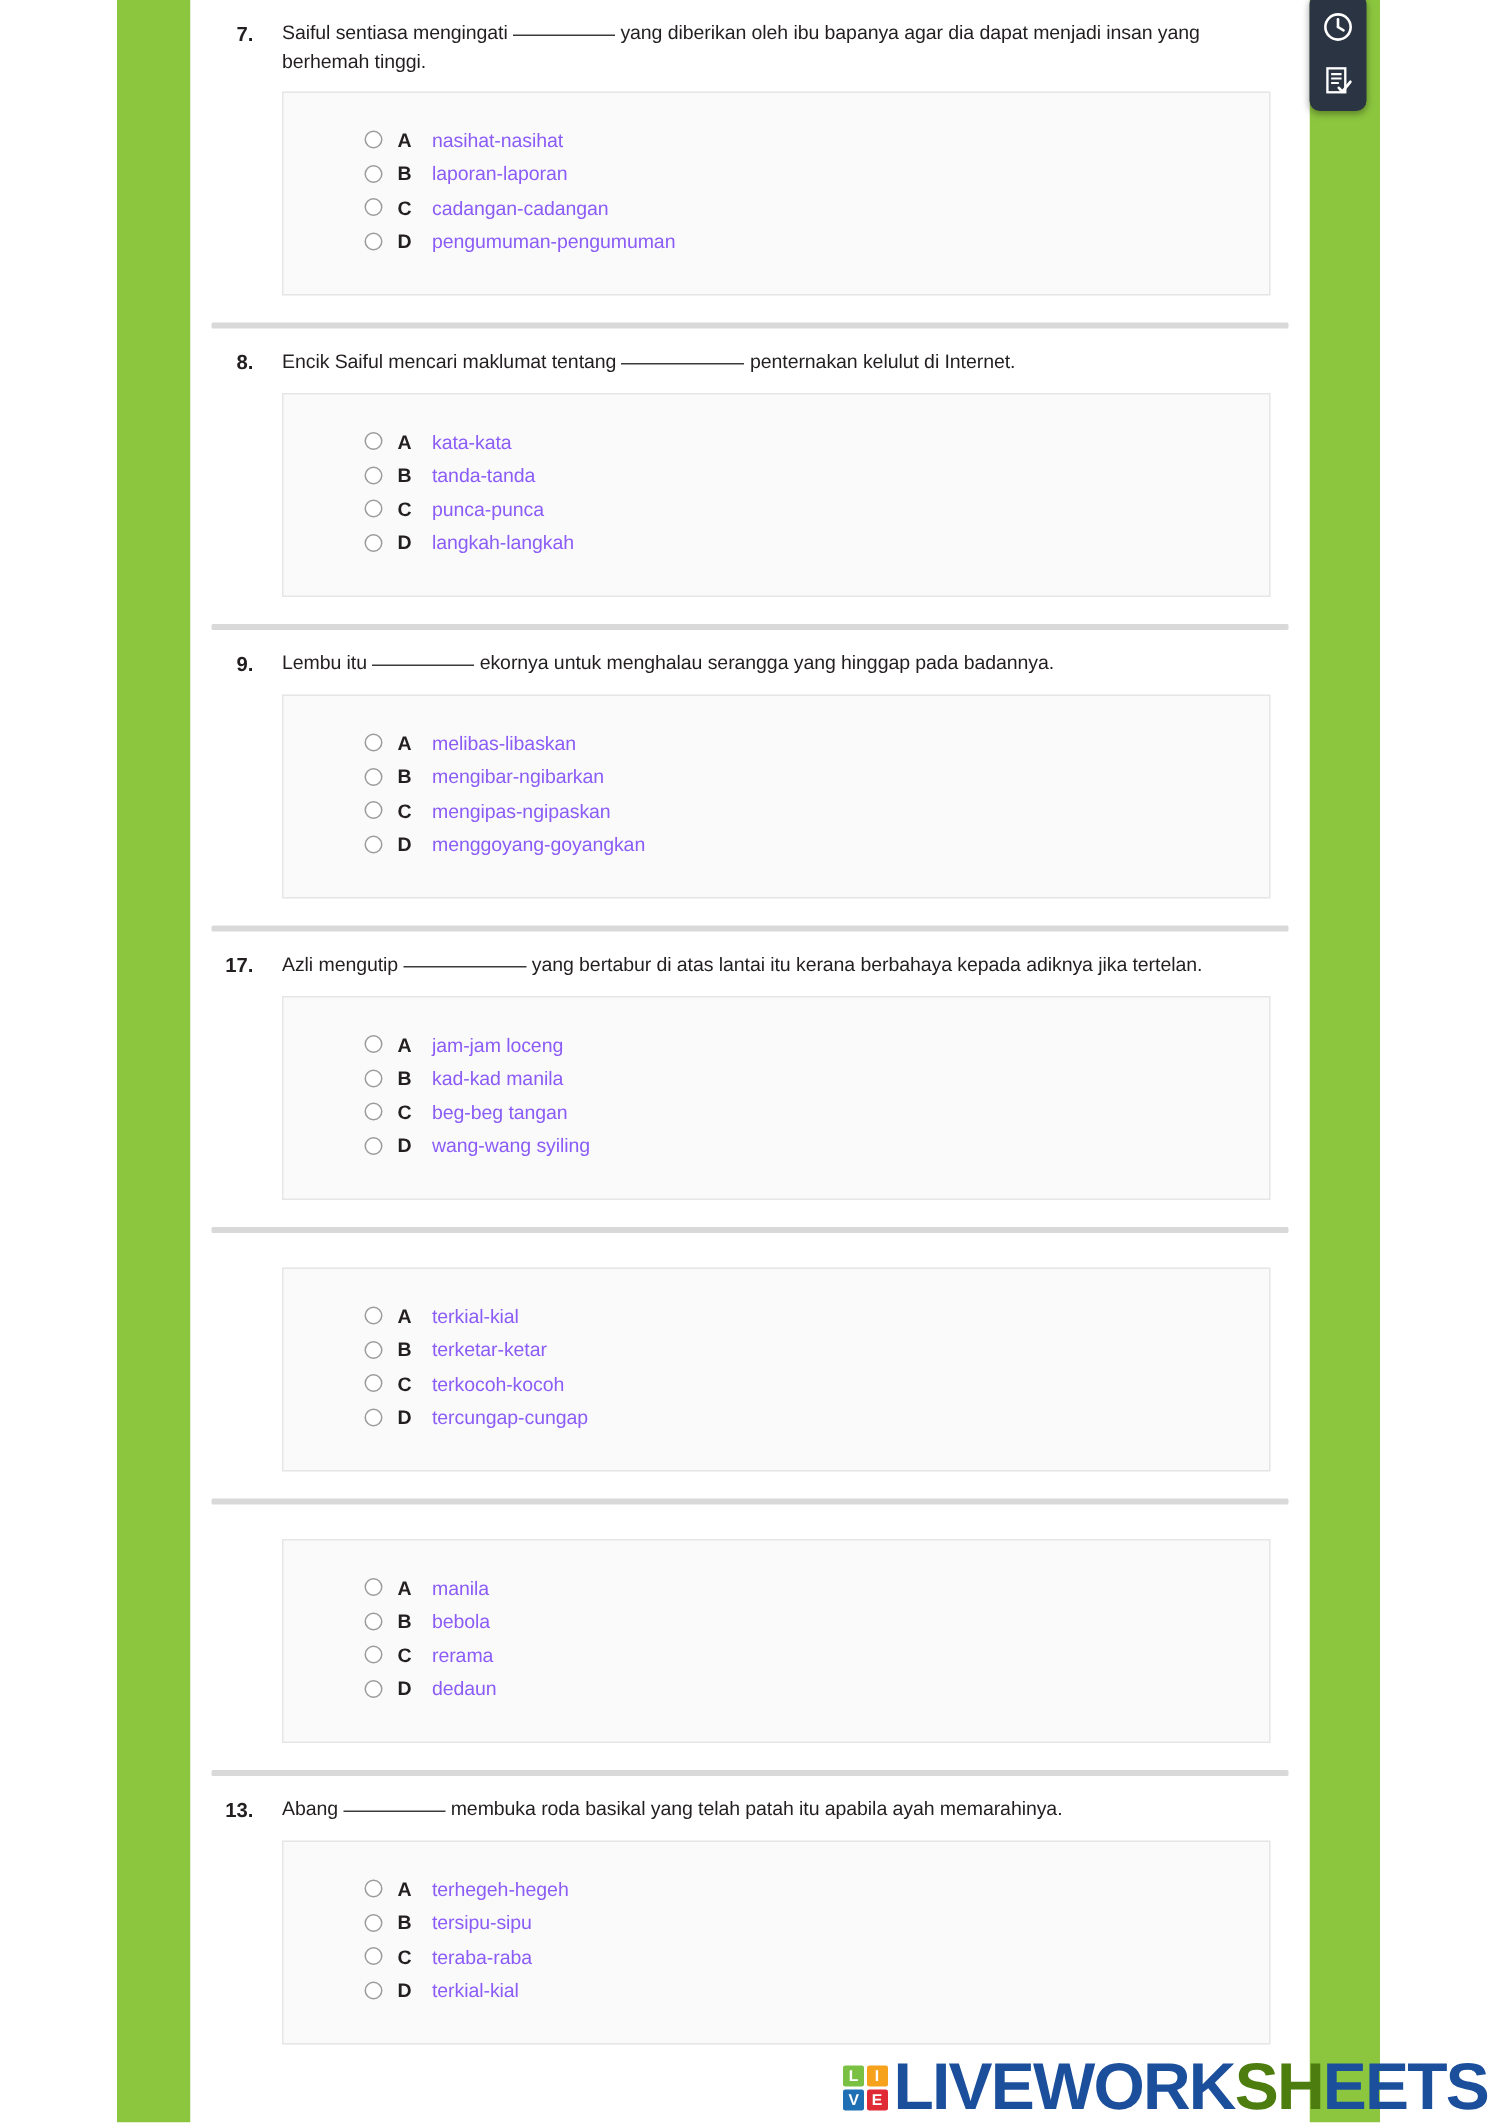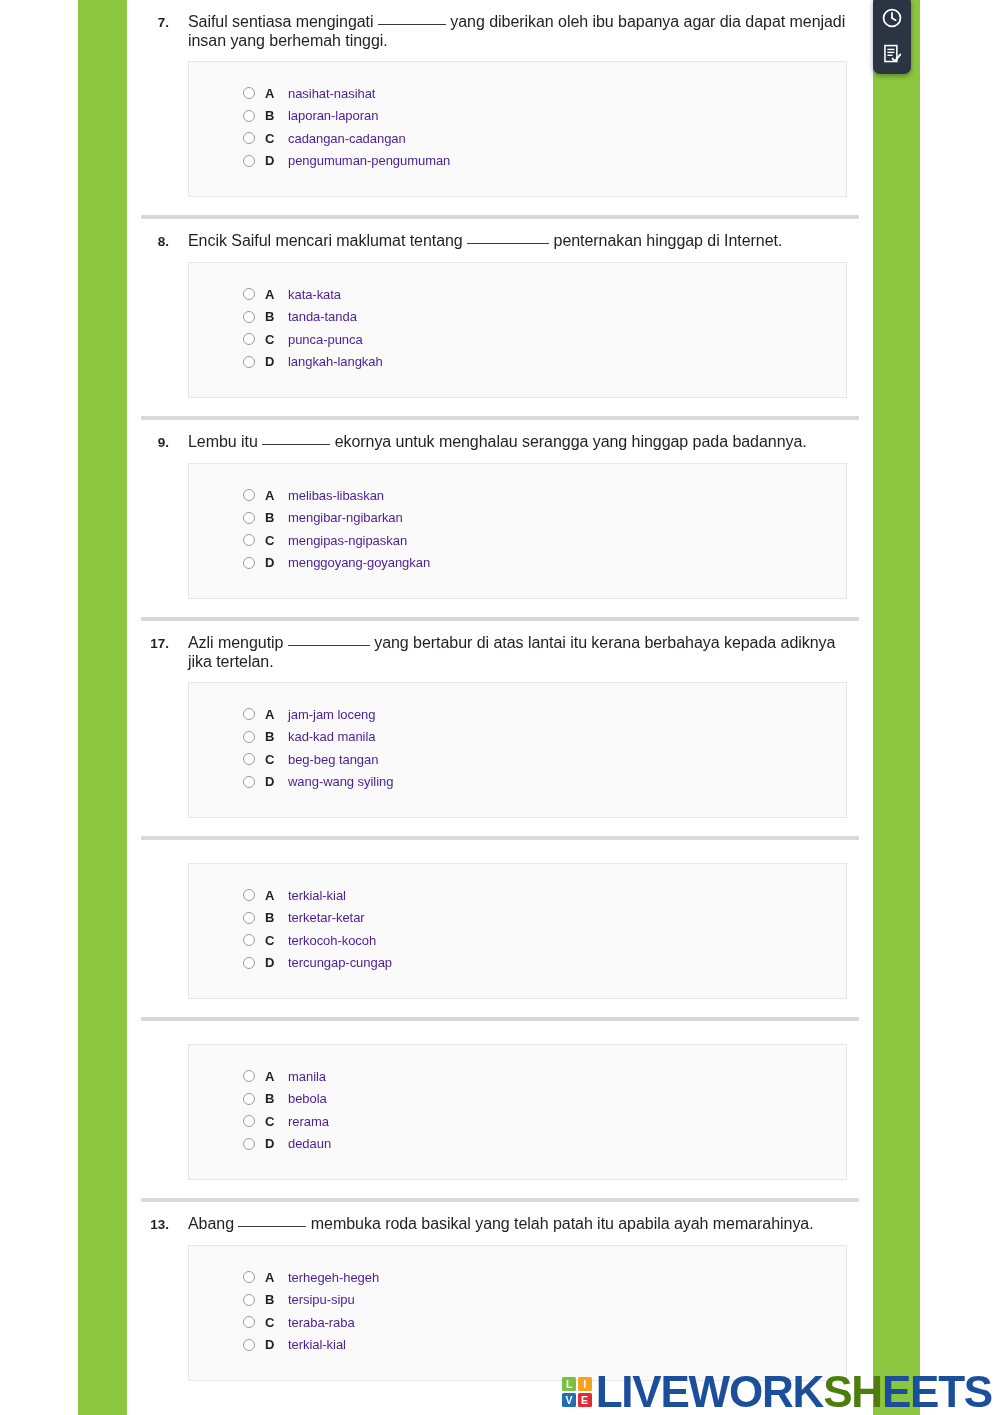--- a/index.html
+++ b/index.html
@@ -74,21 +74,21 @@
     text-align: right;
     font-size: 13.5px;
     font-weight: bold;
     color: #231f20;
     line-height: 19px;
     padding-top: 1px;
   }
   .q-text {
     flex: 1;
     margin-left: 19px;
-    font-size: 16px;
+    font-size: 13px;
     color: #231f20;
     line-height: 19px;
     letter-spacing: -0.05px;
   }
   .q-text .blank {
     display: inline-block;
     border-bottom: 1.5px solid #3a3a3a;
     vertical-align: 2px;
     height: 11px;
   }
@@ -120,21 +120,21 @@
   }
   .opt-letter {
     font-size: 13px;
     font-weight: bold;
     color: #231f20;
     width: 13px;
     min-width: 13px;
   }
   .opt-text {
     font-size: 13px;
-    color: #4c1d95;
+    color: #8b5cf6;
     margin-left: 10px;
     letter-spacing: -0.05px;
   }
 
   .separator {
     height: 4px;
     background: #d9d9d9;
     margin: 18px 14px 0 14px;
     border-radius: 1px;
   }
@@ -271,21 +271,21 @@
               <span class="radio"></span>
               <span class="opt-letter">D</span>
               <span class="opt-text">pengumuman-pengumuman</span>
             </div>
           </div>
           <div class="separator"></div>
         </li>
         <li class="question">
           <div class="q-head">
             <div class="q-num">8.</div>
-            <div class="q-text"><span>Encik Saiful mencari maklumat tentang</span> <span class="blank" style="width: 82px;"></span> <span>penternakan hinggap di Internet.</span></div>
+            <div class="q-text"><span>Encik Saiful mencari maklumat tentang</span> <span class="blank" style="width: 82px;"></span> <span>penternakan kelulut di Internet.</span></div>
           </div>
           <div class="answers-box">
             <div class="answer-row">
               <span class="radio"></span>
               <span class="opt-letter">A</span>
               <span class="opt-text">kata-kata</span>
             </div>
             <div class="answer-row">
               <span class="radio"></span>
               <span class="opt-letter">B</span>

